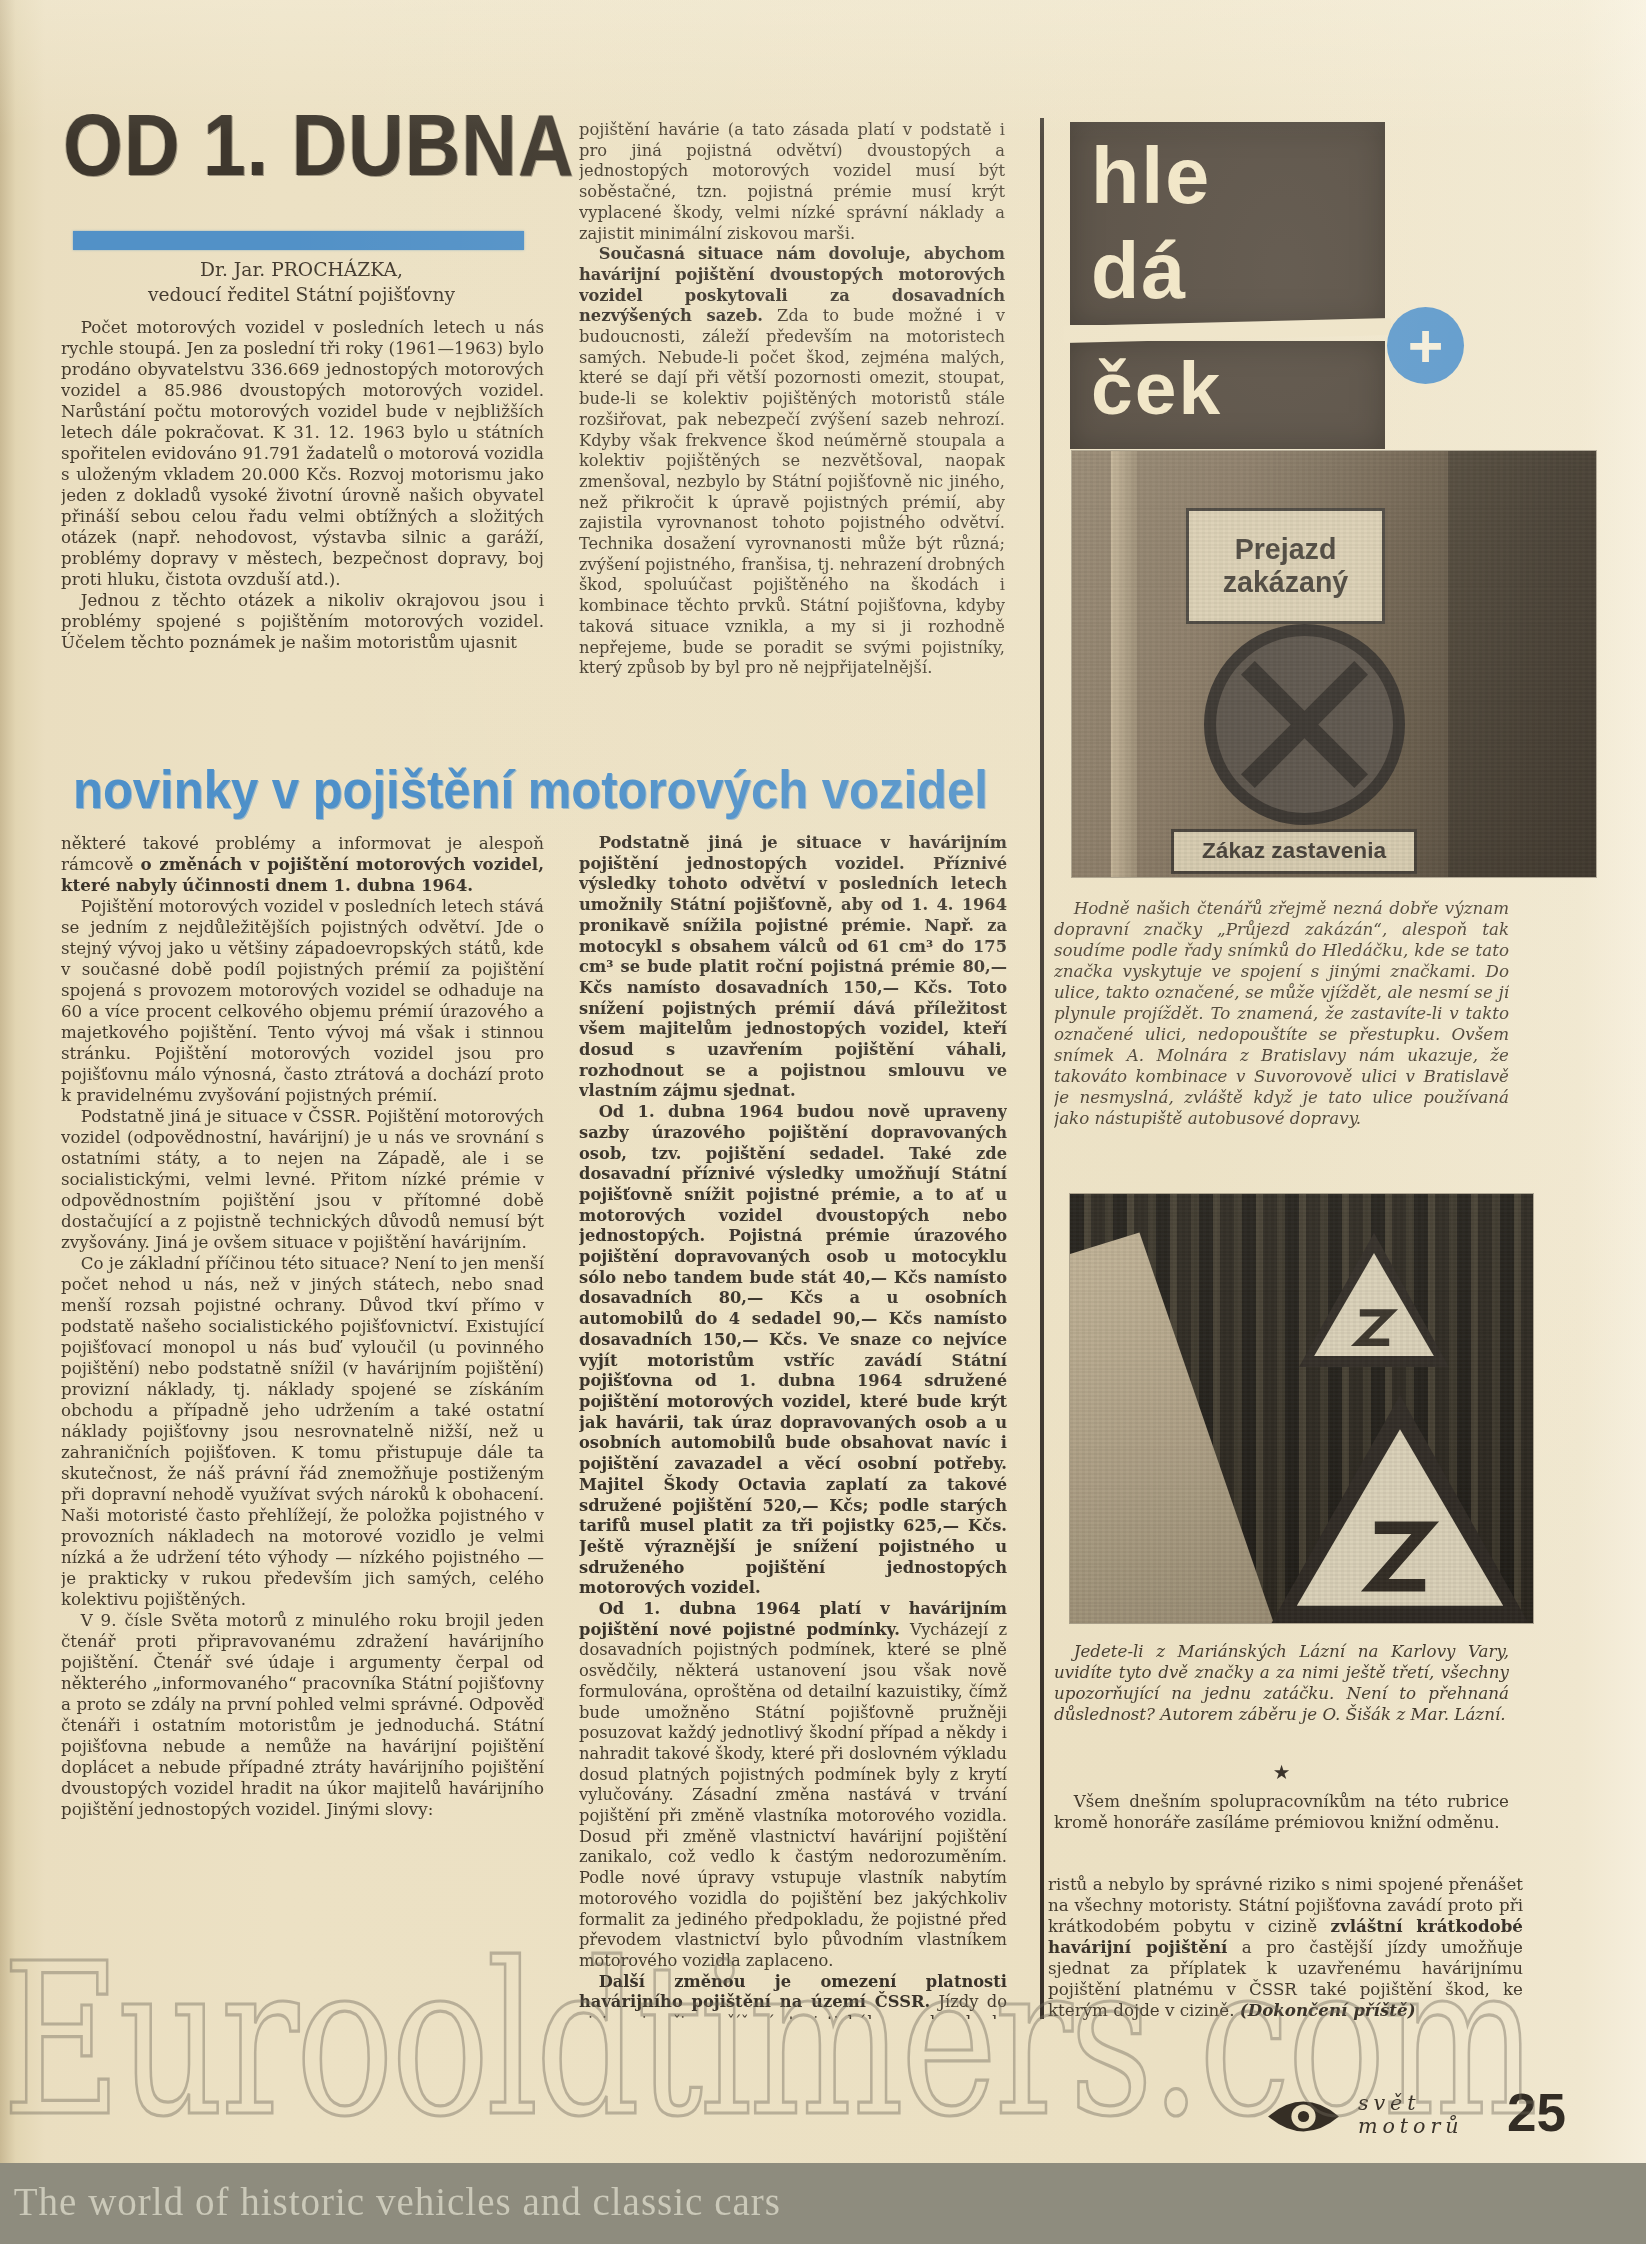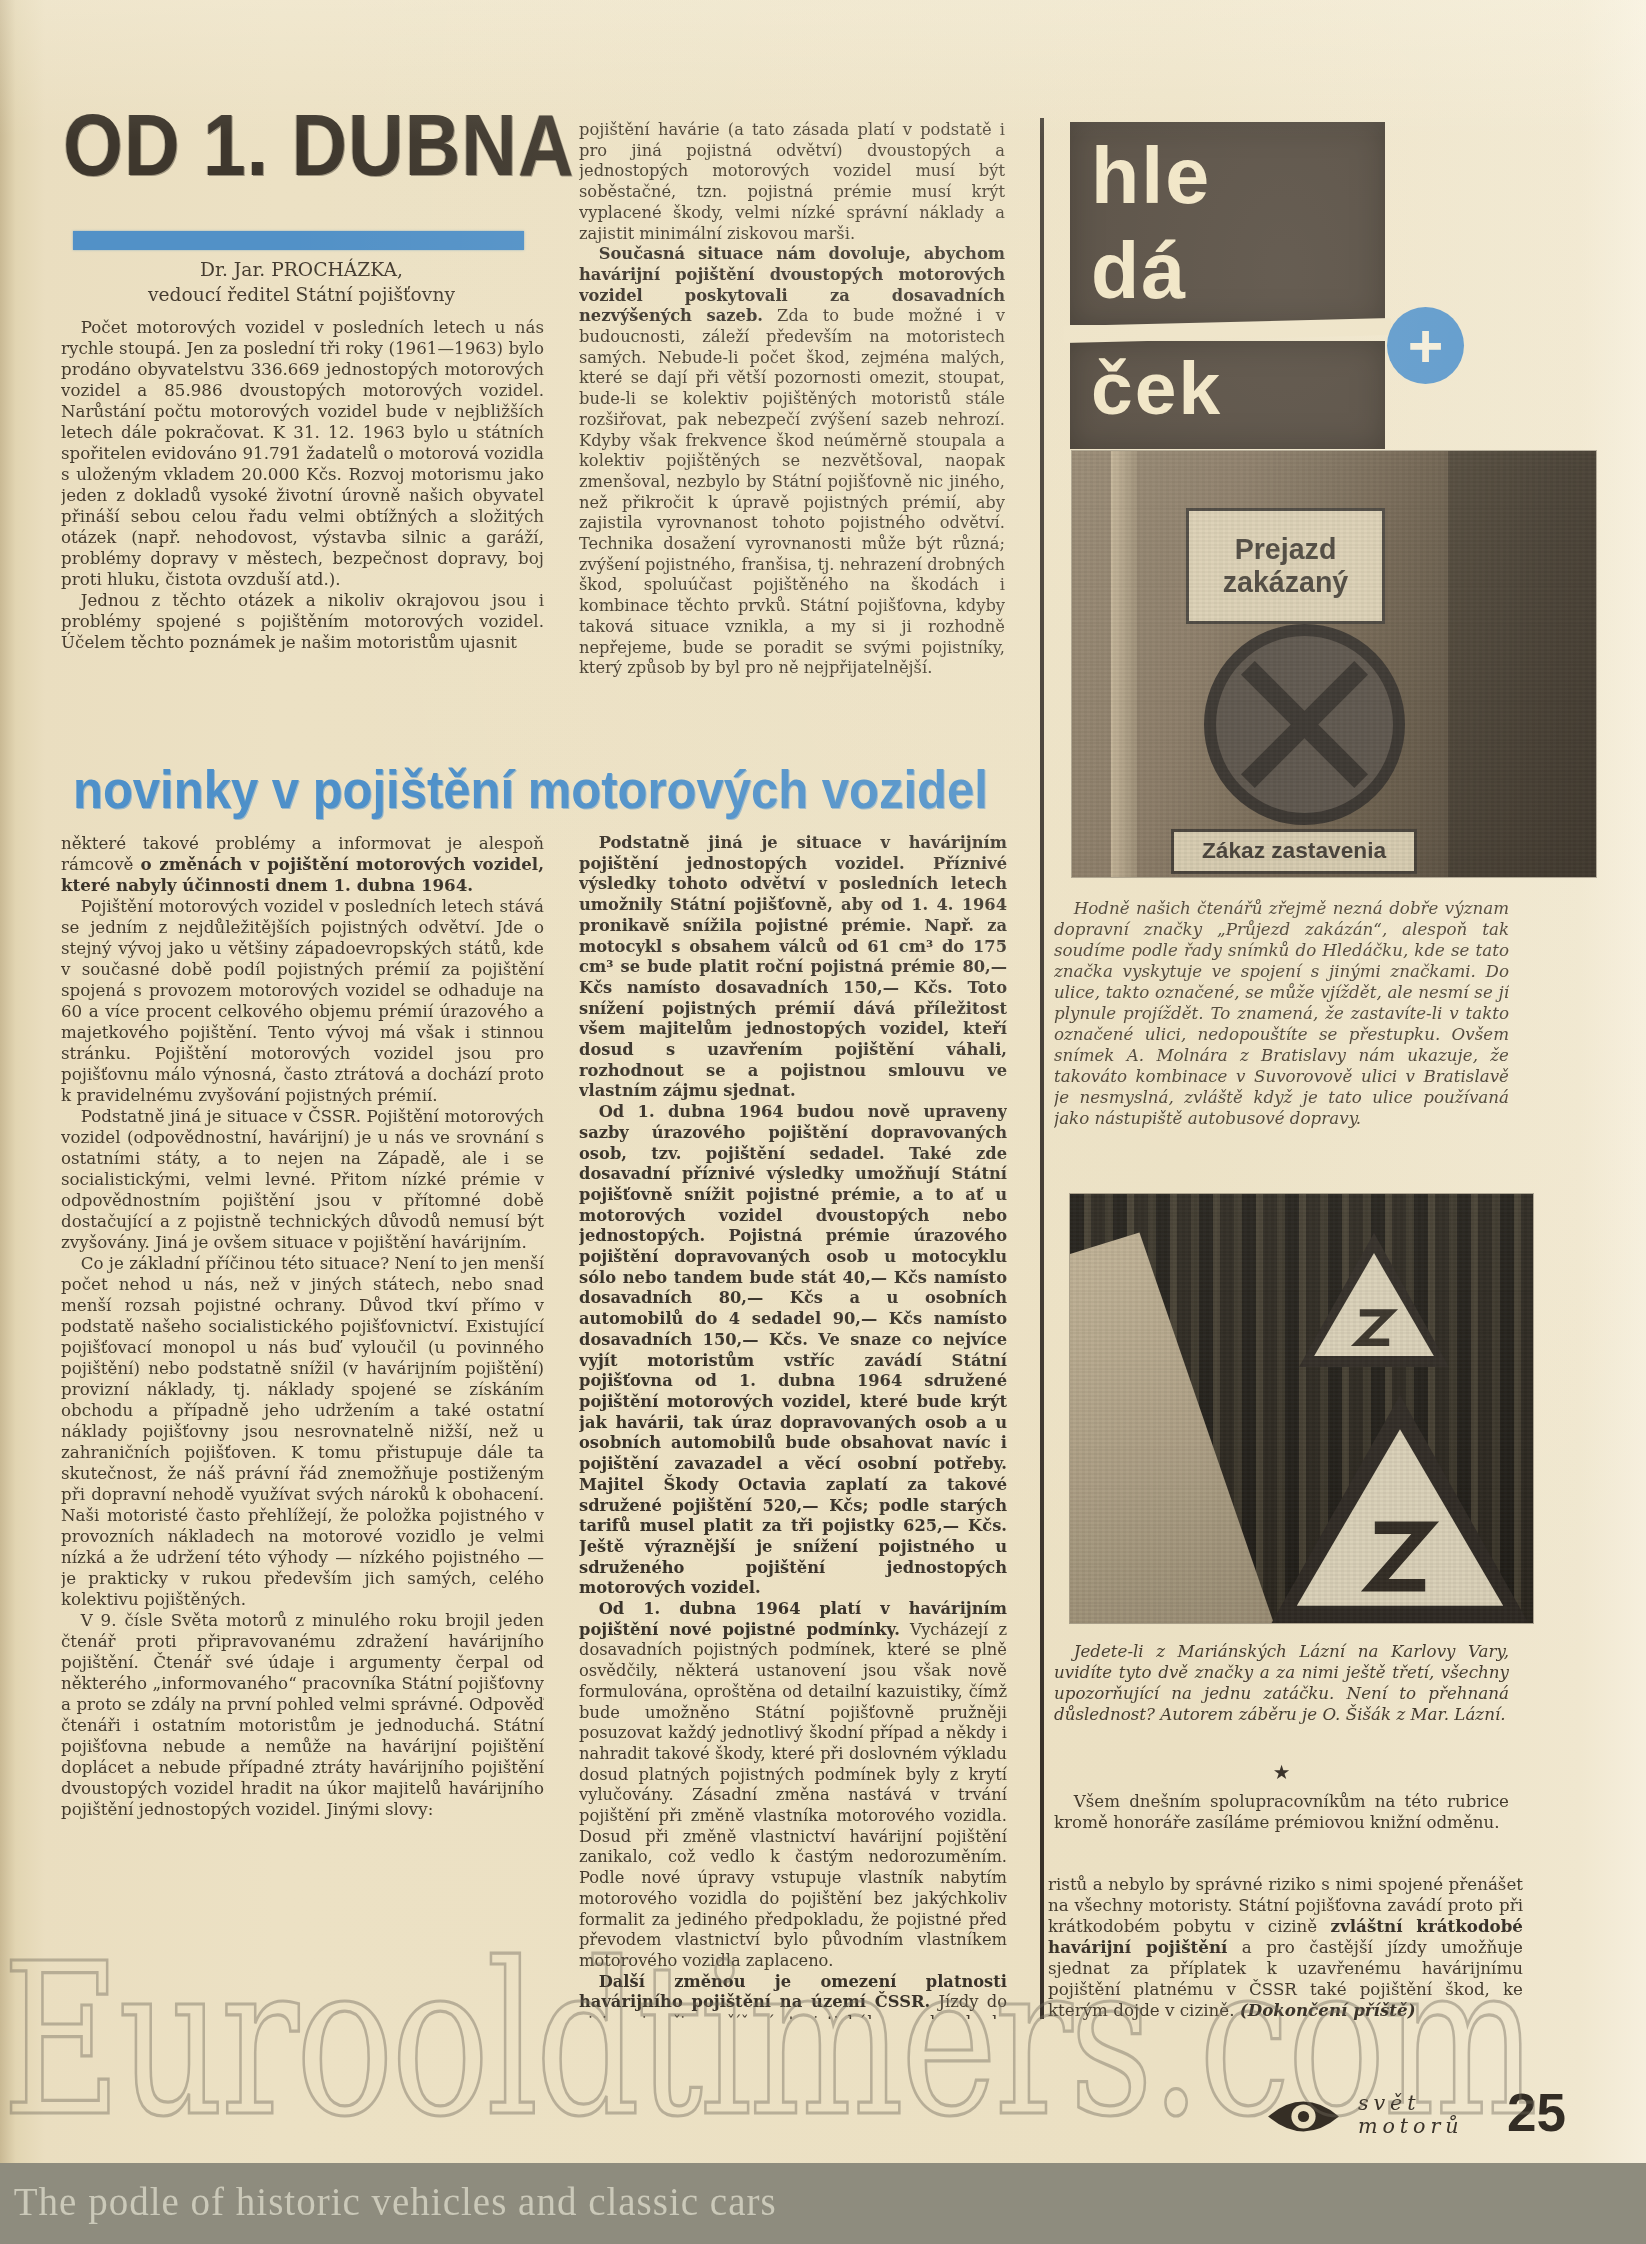--- a/index.html
+++ b/index.html
@@ -178,17 +178,17 @@
     </svg>
     <div class="abs footer-name" style="left:93px;top:5.9px;">
       <div>svět</div>
       <div>motorů</div>
     </div>
     <div class="abs page-num" style="left:242px;top:-3.9px;">25</div>
   </div>
 
   <div class="abs watermark" style="left:2px;top:1943px;">Eurooldtimers.com</div>
   <div class="abs strip" style="left:0;top:2163px;width:1646px;height:81px;">
-    <div class="abs strip-text" style="left:13.8px;top:15.8px;">The podle of historic vehicles and classic cars</div>
+    <div class="abs strip-text" style="left:13.8px;top:15.8px;">The world of historic vehicles and classic cars</div>
   </div>
 
 </div>
 
 
 </body></html>

